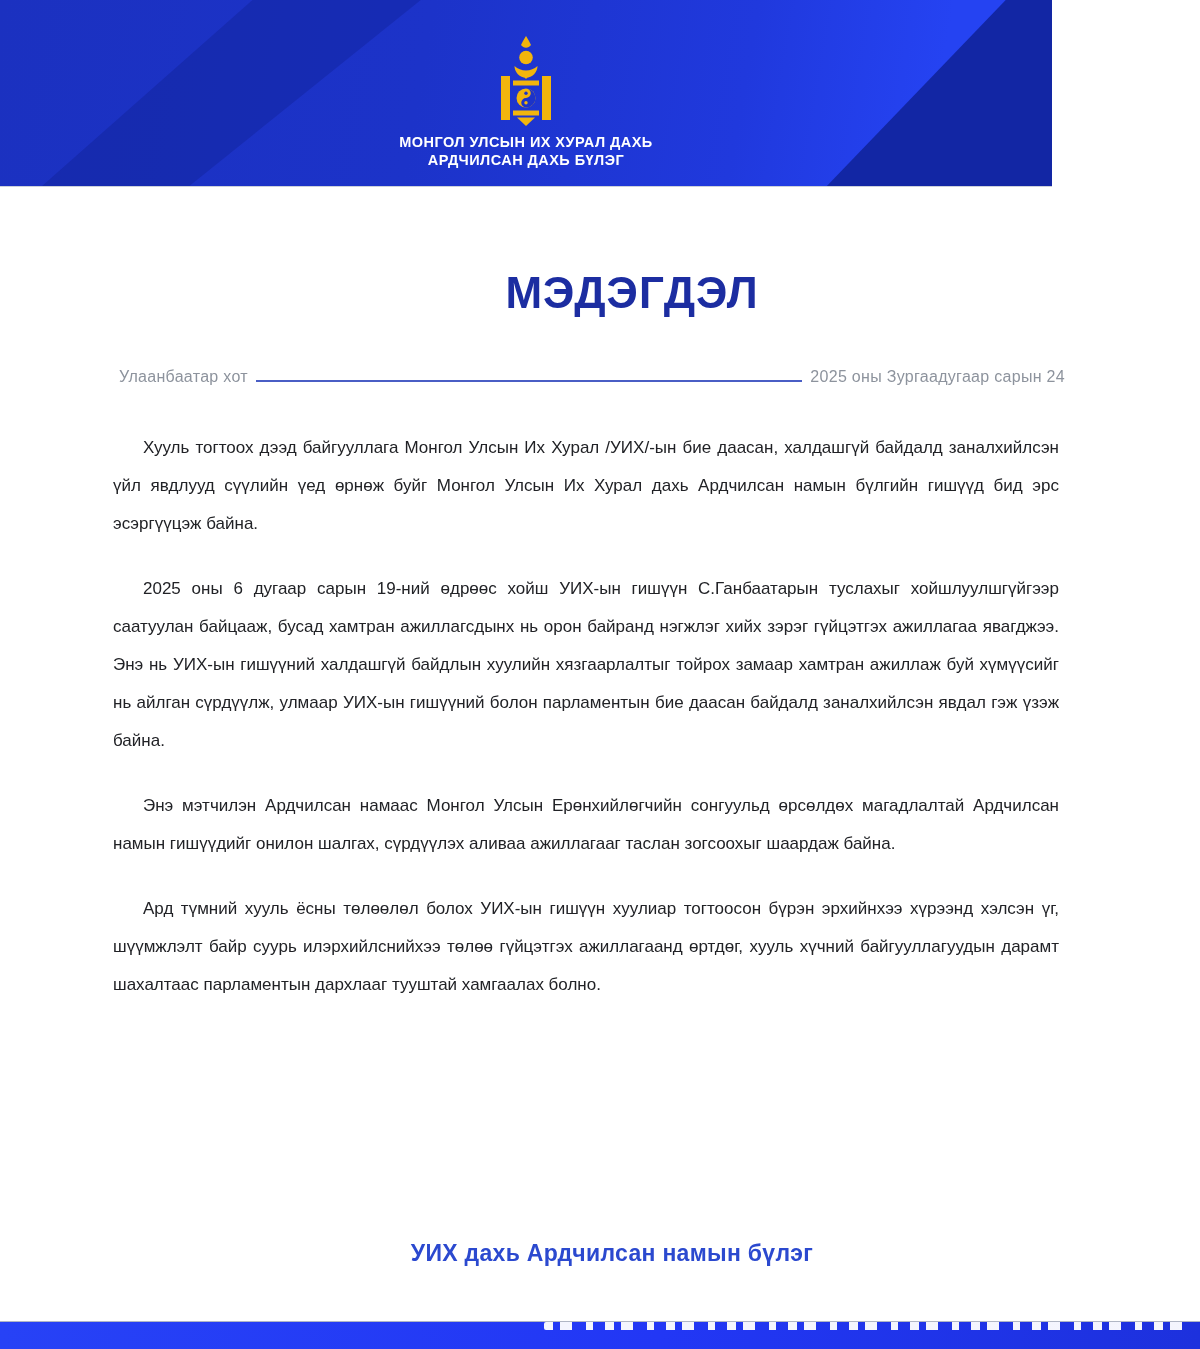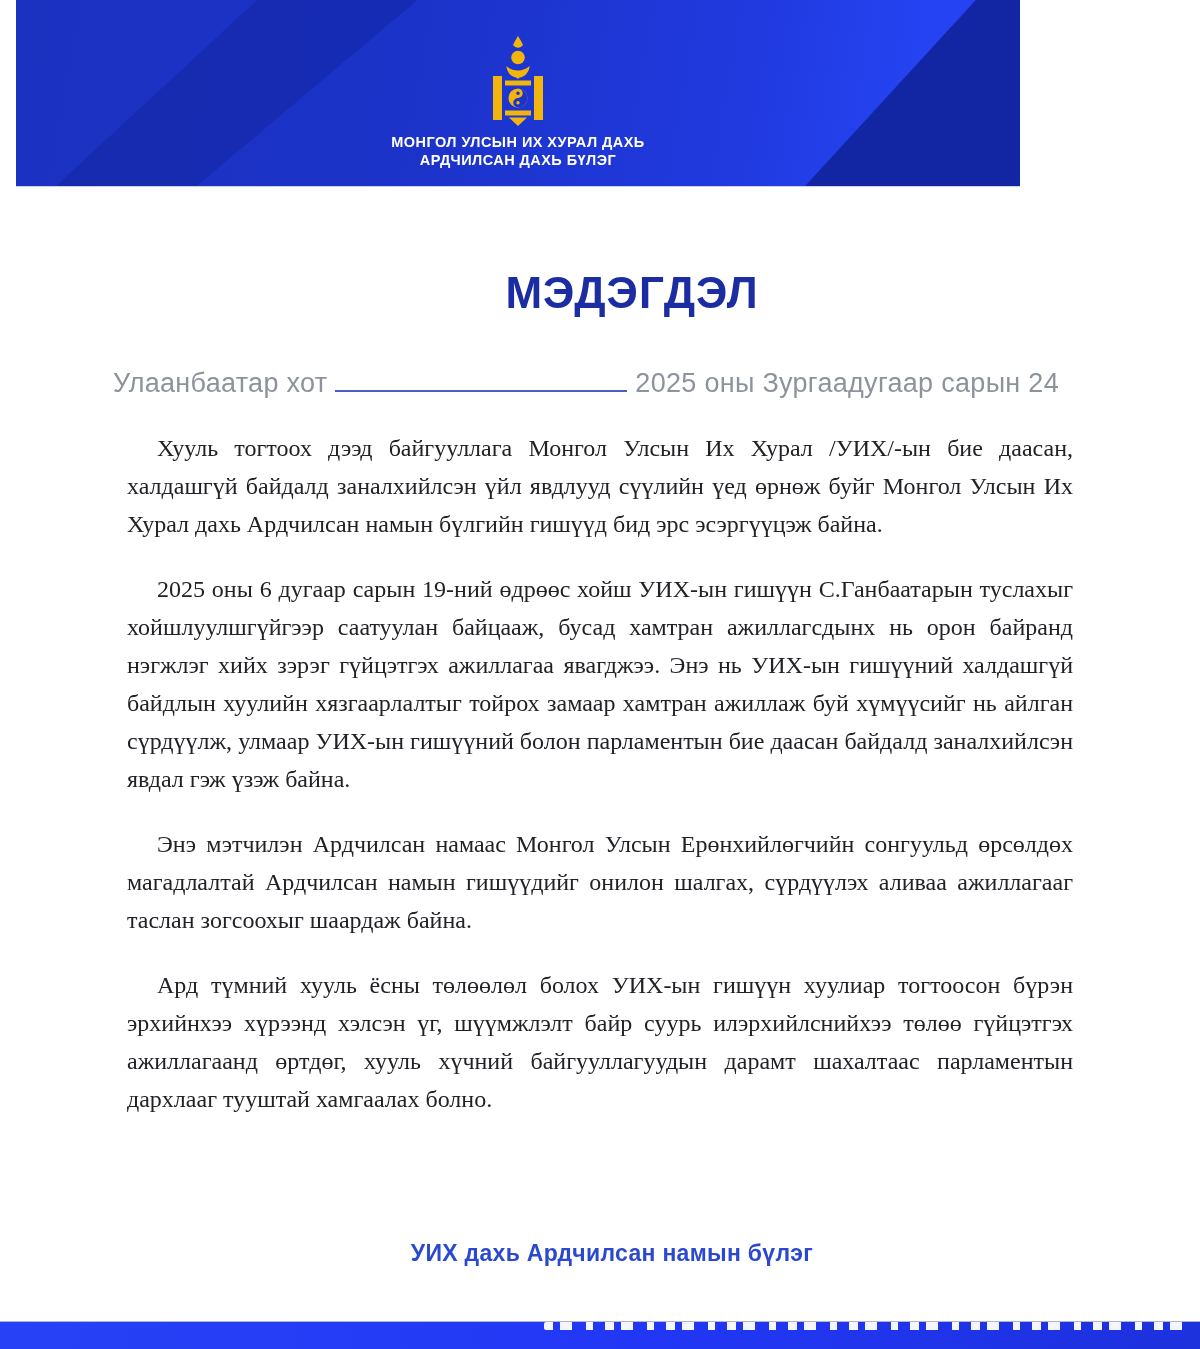--- a/index.html
+++ b/index.html
@@ -4,50 +4,49 @@
 <style>
   html,body{margin:0;padding:0;}
   body{
     width:1200px;height:1349px;position:relative;background:#ffffff;
     font-family:"Liberation Sans", sans-serif;overflow:hidden;
     --header-blue:#1C33C9;--header-blue-bright:#2543F2;--header-facet-dark:#1226A4;
     --gold:#F2B50D;--title-blue:#1C2DA1;--signature-blue:#2B49CF;
     --date-gray:#8D939D;--rule-blue:#4A5EC5;--footer-bar-blue:#2237F5;--body-text:#212226;
   }
   .header{
-    position:absolute;top:0;left:16px;width:976px;height:186px;overflow:hidden;
+    position:absolute;top:0;left:0;width:1052px;height:186px;overflow:hidden;
     background:linear-gradient(100deg,#1b31c0 0%,var(--header-blue) 40%,#2039dd 70%,var(--header-blue-bright) 88%);
     border-bottom:1px solid #ccd1db;
-    padding-left:28px;
   }
   .facet-dark{
     position:absolute;inset:0;background:var(--header-facet-dark);
     clip-path:polygon(95.6% 0,100% 0,100% 100%,78.6% 100%);
   }
   .facet-soft{
     position:absolute;inset:0;background:rgba(0,10,90,0.18);
     clip-path:polygon(24% 0,40% 0,18% 100%,4% 100%);
   }
   .logo{position:absolute;top:36px;left:0;width:100%;display:flex;justify-content:center;}
   .org-name{
     position:absolute;top:134px;left:0;width:100%;text-align:center;color:#ffffff;
     font-size:14.5px;line-height:17.5px;font-weight:600;letter-spacing:.45px;
   }
   .doc-title{
     position:absolute;top:268px;left:0;width:100%;text-align:center;
     color:var(--title-blue);font-size:44px;font-weight:700;letter-spacing:1px;padding-left:32px;
   }
   .dateline{
-    position:absolute;top:368px;left:113px;width:946px;
-    display:flex;align-items:baseline;color:var(--date-gray);font-size:27px;letter-spacing:.3px;
+    position:absolute;top:368px;left:119px;width:946px;
+    display:flex;align-items:baseline;color:var(--date-gray);font-size:16px;letter-spacing:.3px;
   }
   .dateline .rule{flex:1;border-bottom:2px solid var(--rule-blue);margin:0 8px 5px 8px;height:1px;}
   .body-text{
-    position:absolute;top:429px;left:127px;width:946px;
-    color:var(--body-text);font-size:24px;line-height:38px;text-align:justify;font-family:Liberation Serif, serif;
+    position:absolute;top:429px;left:113px;width:946px;
+    color:var(--body-text);font-size:17px;line-height:38px;text-align:justify;
   }
   .body-text p{margin:0 0 27px 0;text-indent:30px;font-weight:500;}
   .signature{
     position:absolute;top:1240px;left:12px;width:100%;text-align:center;
     color:var(--signature-blue);font-size:23px;font-weight:700;letter-spacing:.3px;
   }
   .footer-bar{
     position:absolute;left:0;bottom:0;width:1200px;height:27px;
     background:linear-gradient(90deg,#2742f6 0%,var(--footer-bar-blue) 55%,#1d31dd 100%);
     border-top:1px solid #b0b6c4;

